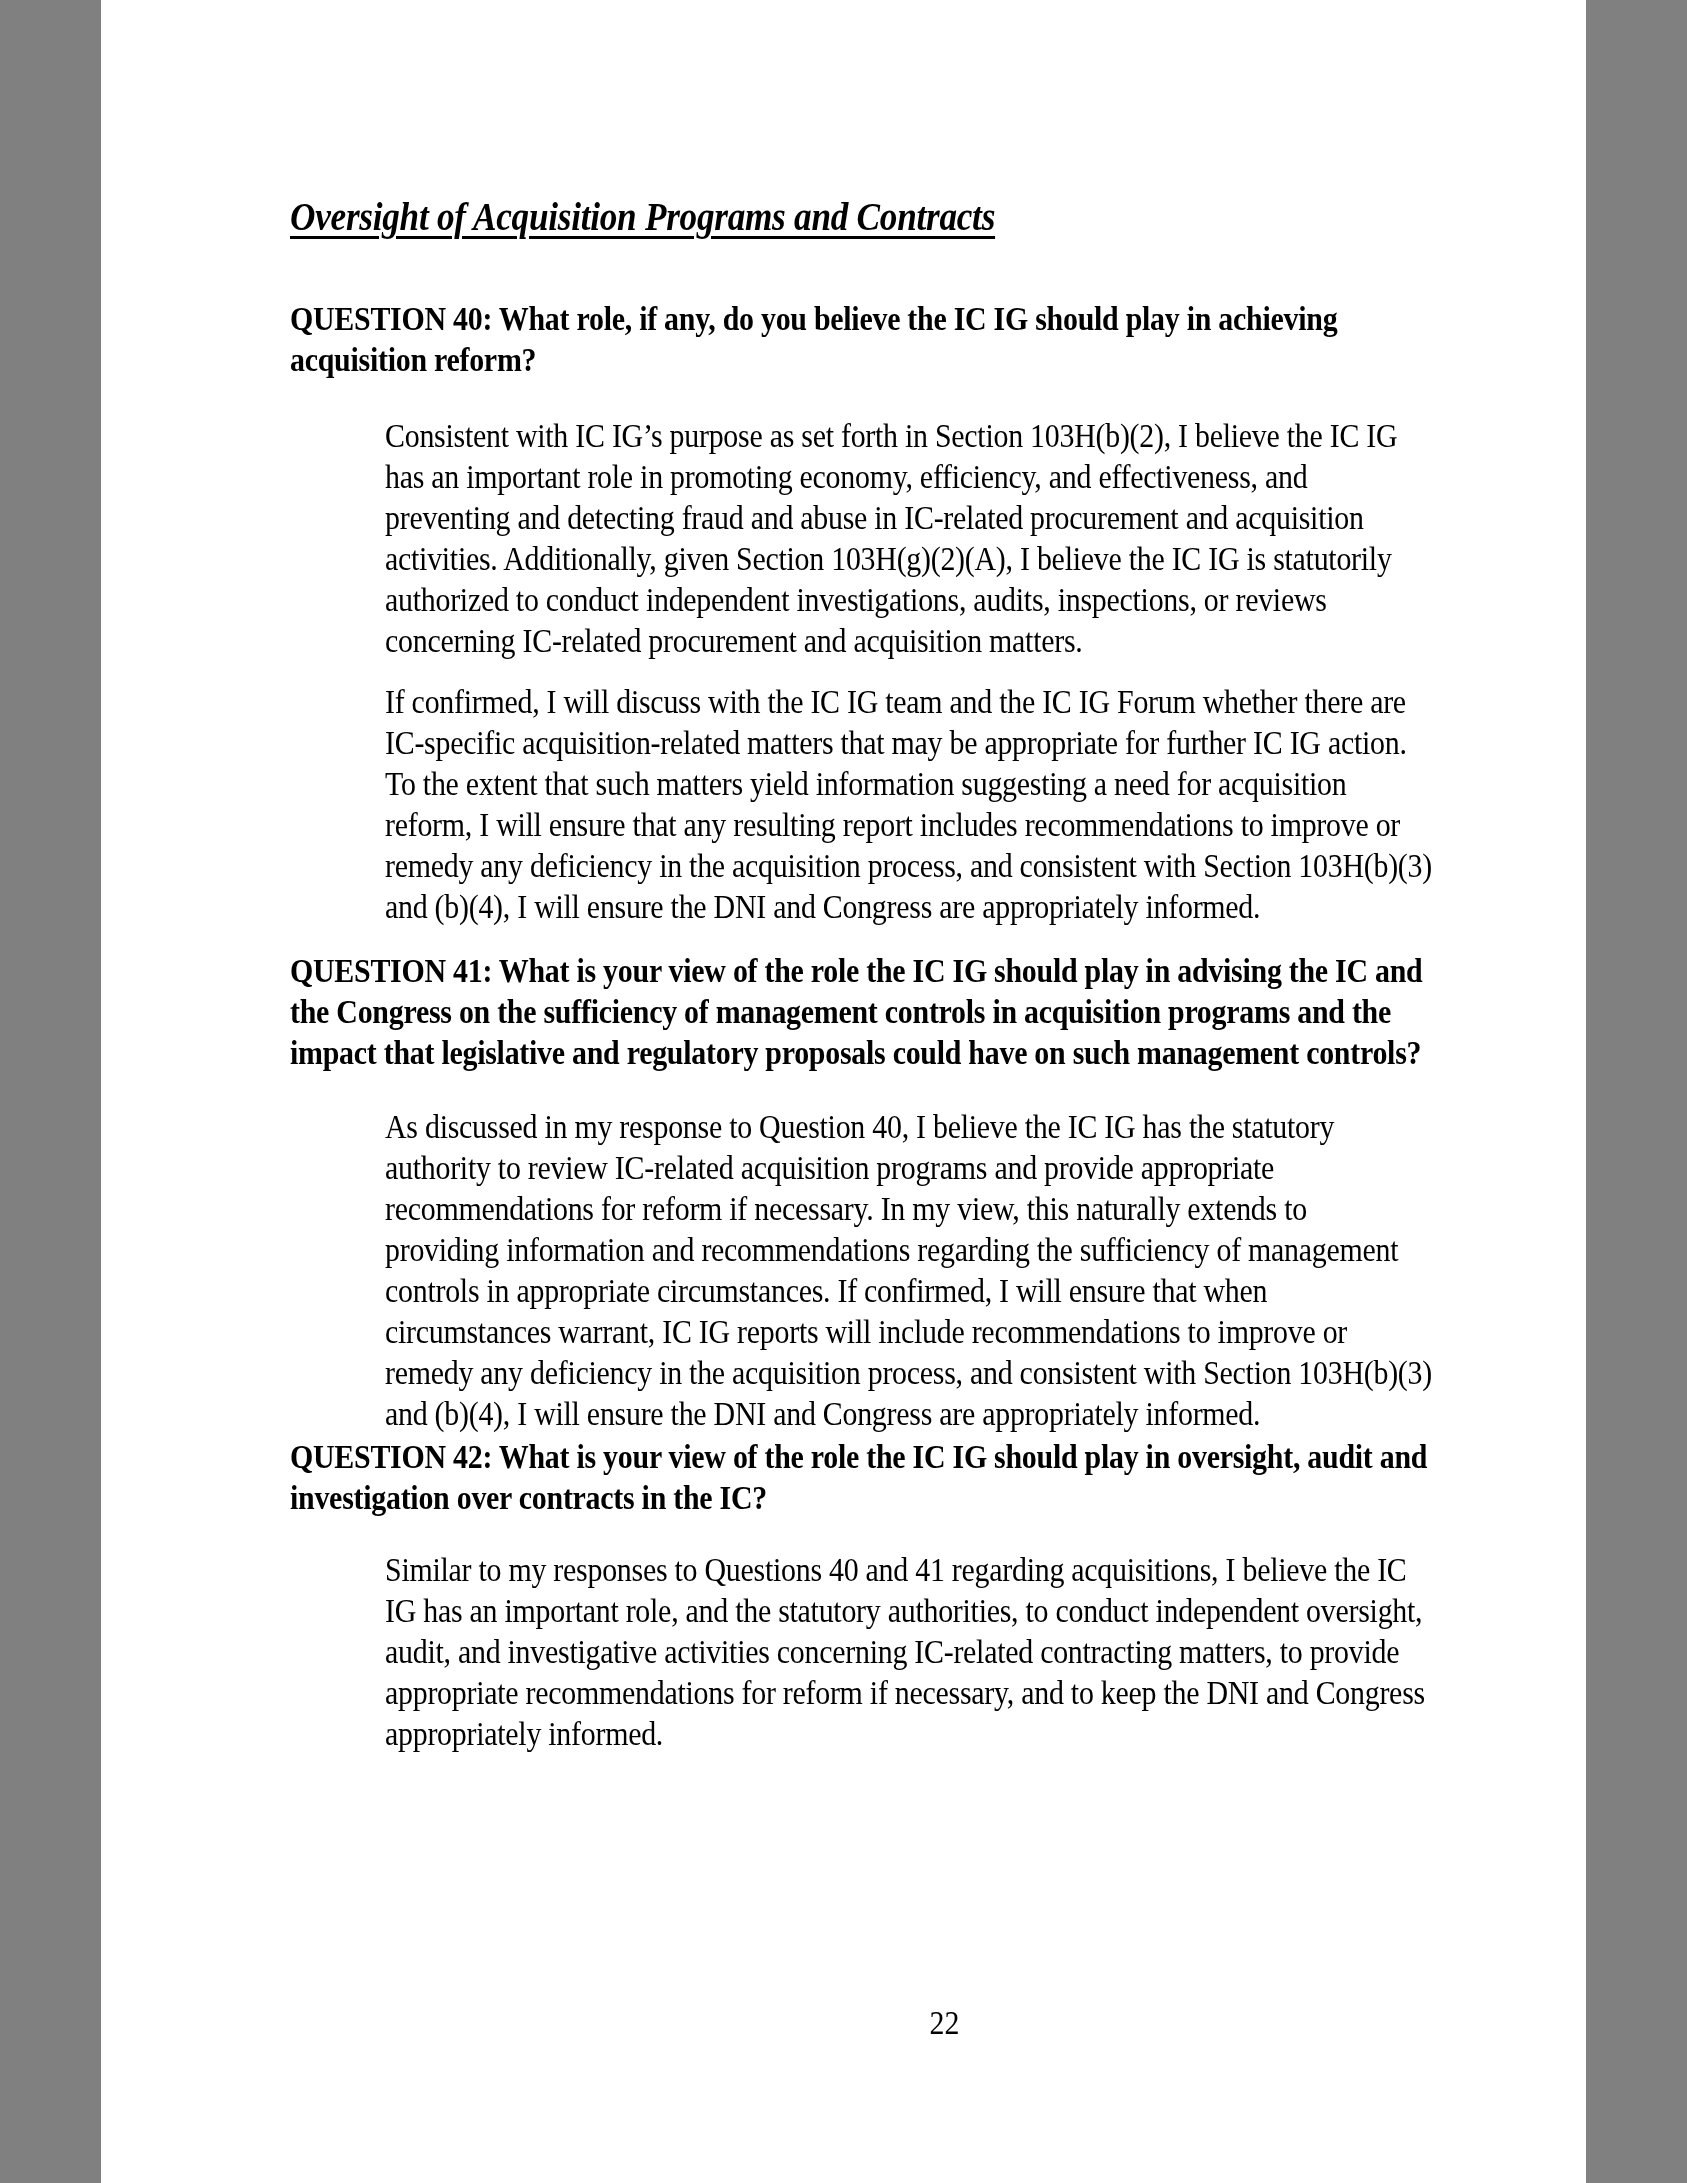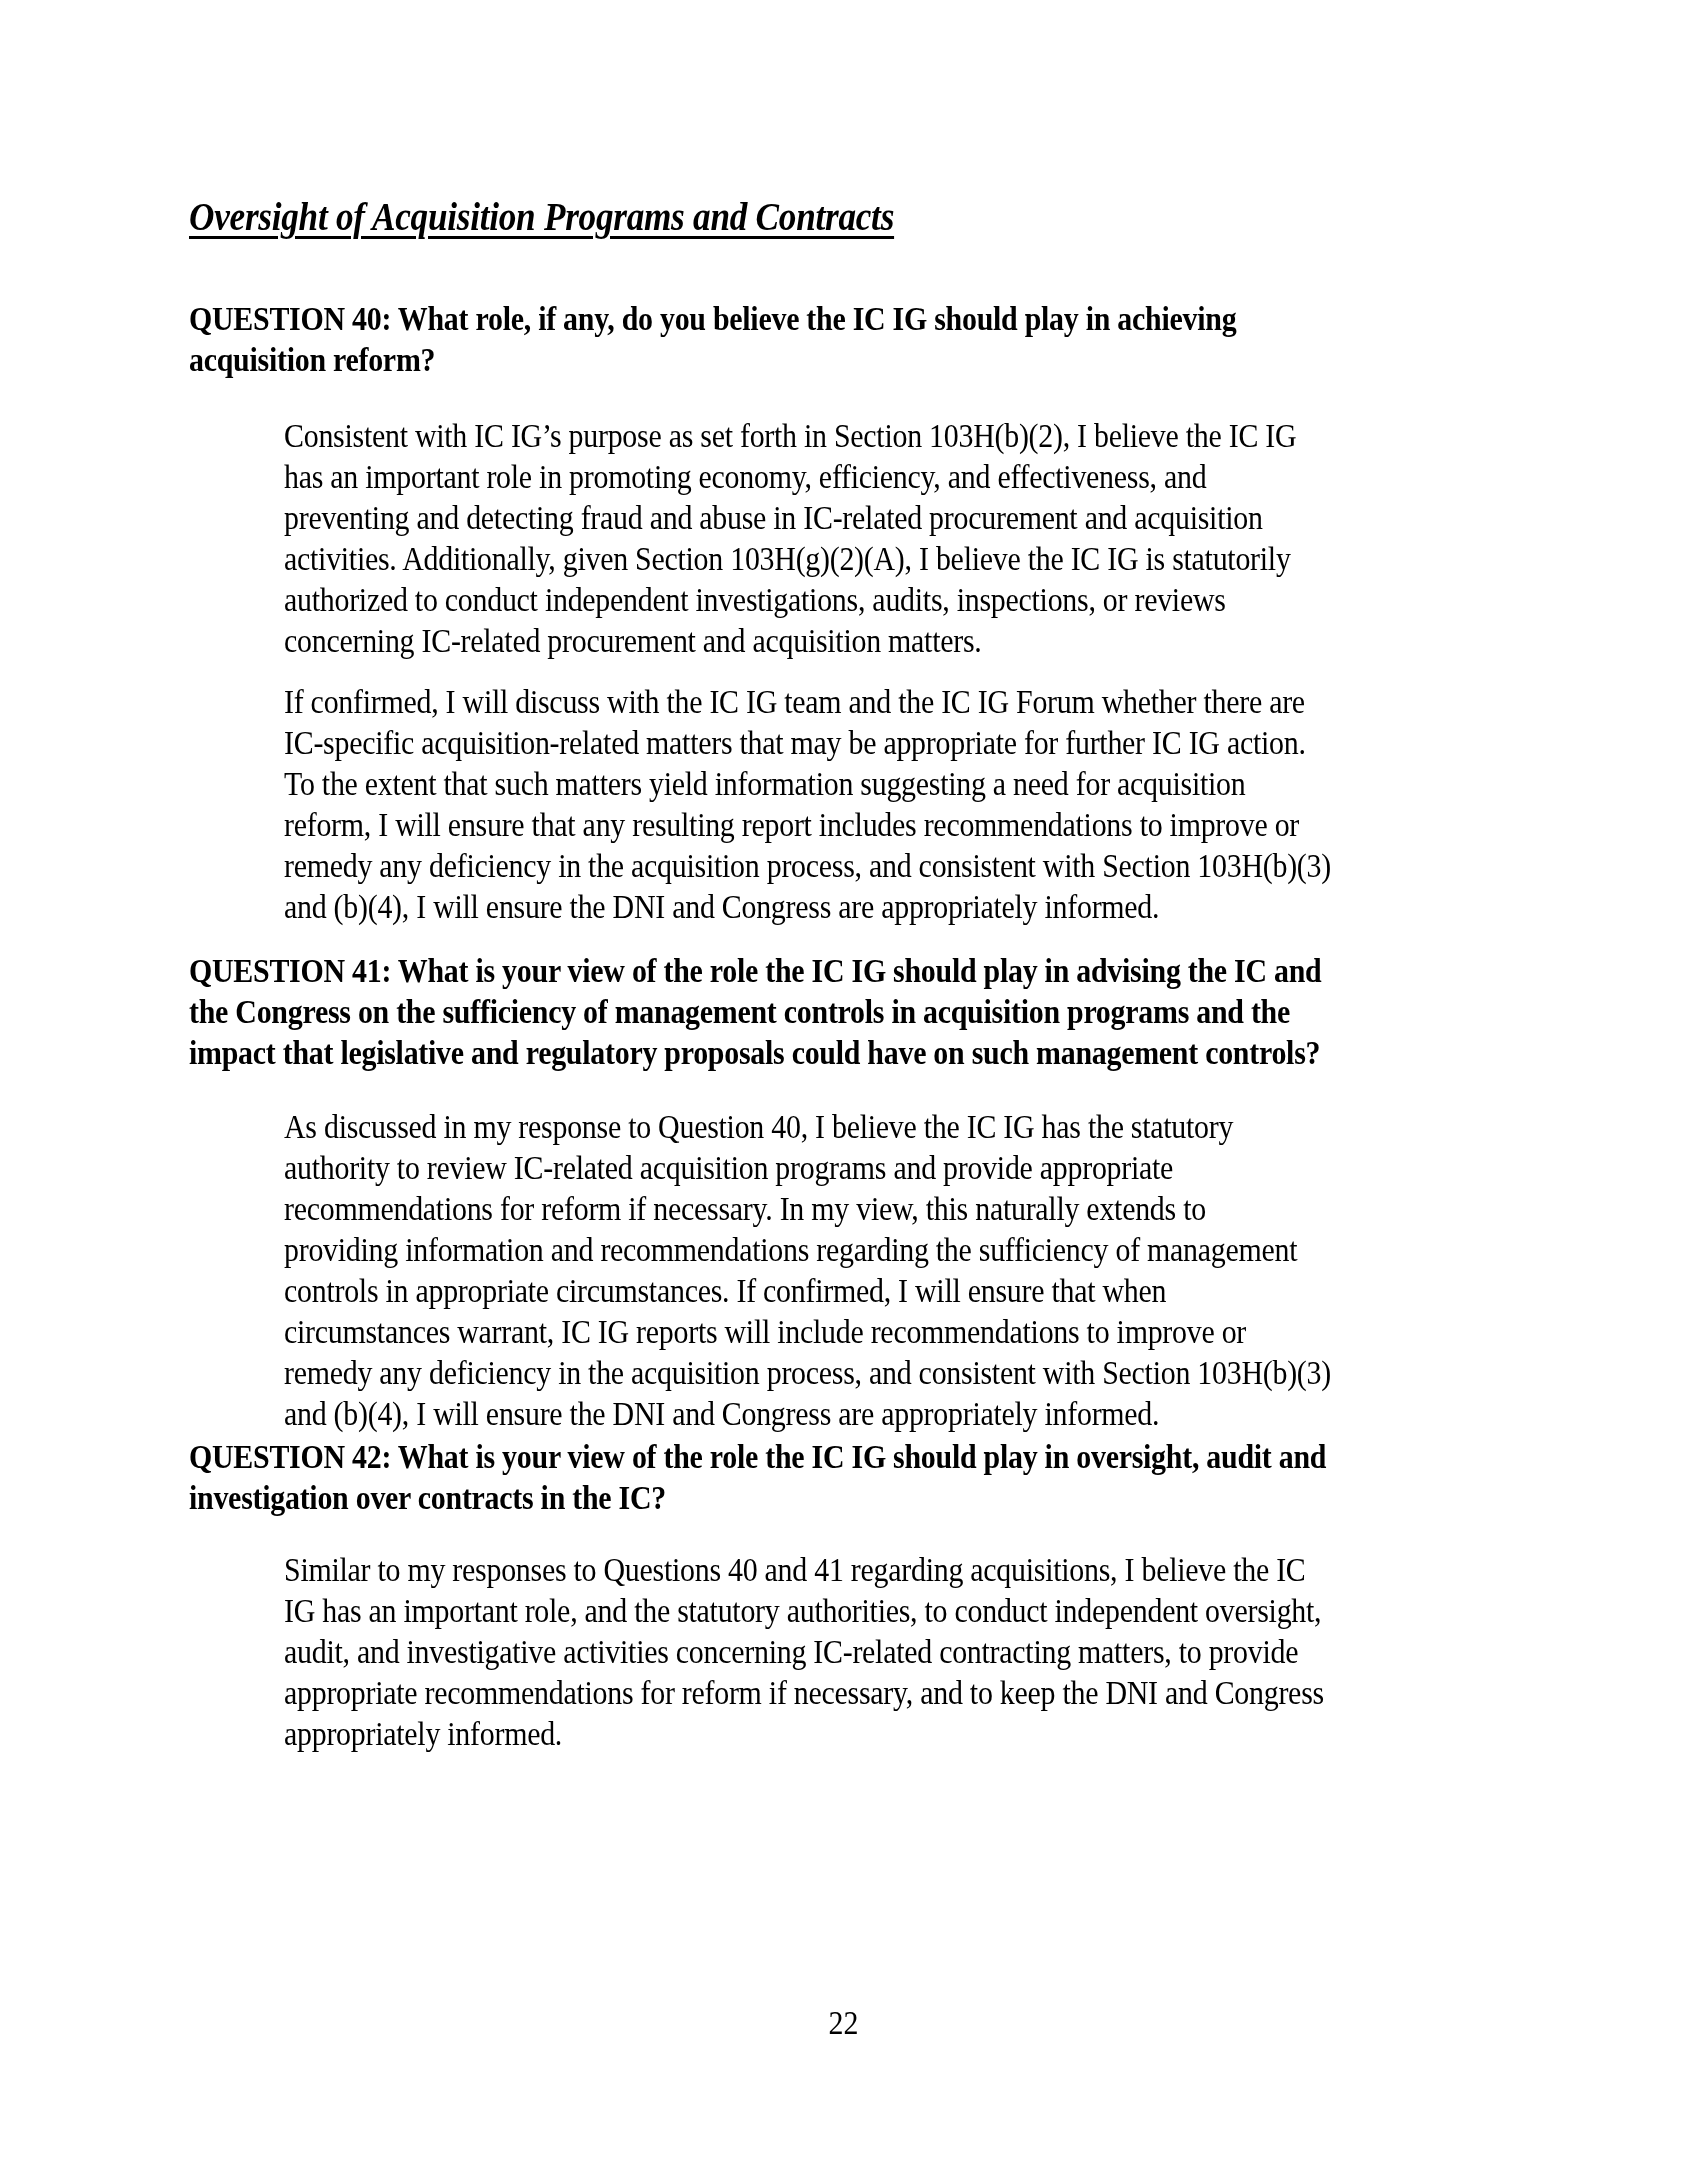--- a/index.html
+++ b/index.html
@@ -2,21 +2,21 @@
 <html style="font-size:10.6px"><head>
 <meta charset="utf-8">
 <style>
   html, body {
     margin: 0;
     padding: 0;
     background: #808080;
   }
   .page {
     position: relative;
-    width: 1687px;
+    width: 1485px;
     height: 2183px;
     margin: 0 auto;
     background: #ffffff;
     overflow: hidden;
     font-family: "Liberation Serif", "DejaVu Serif", serif;
     color: #000000;
   }
   
   .block {
     position: absolute;

